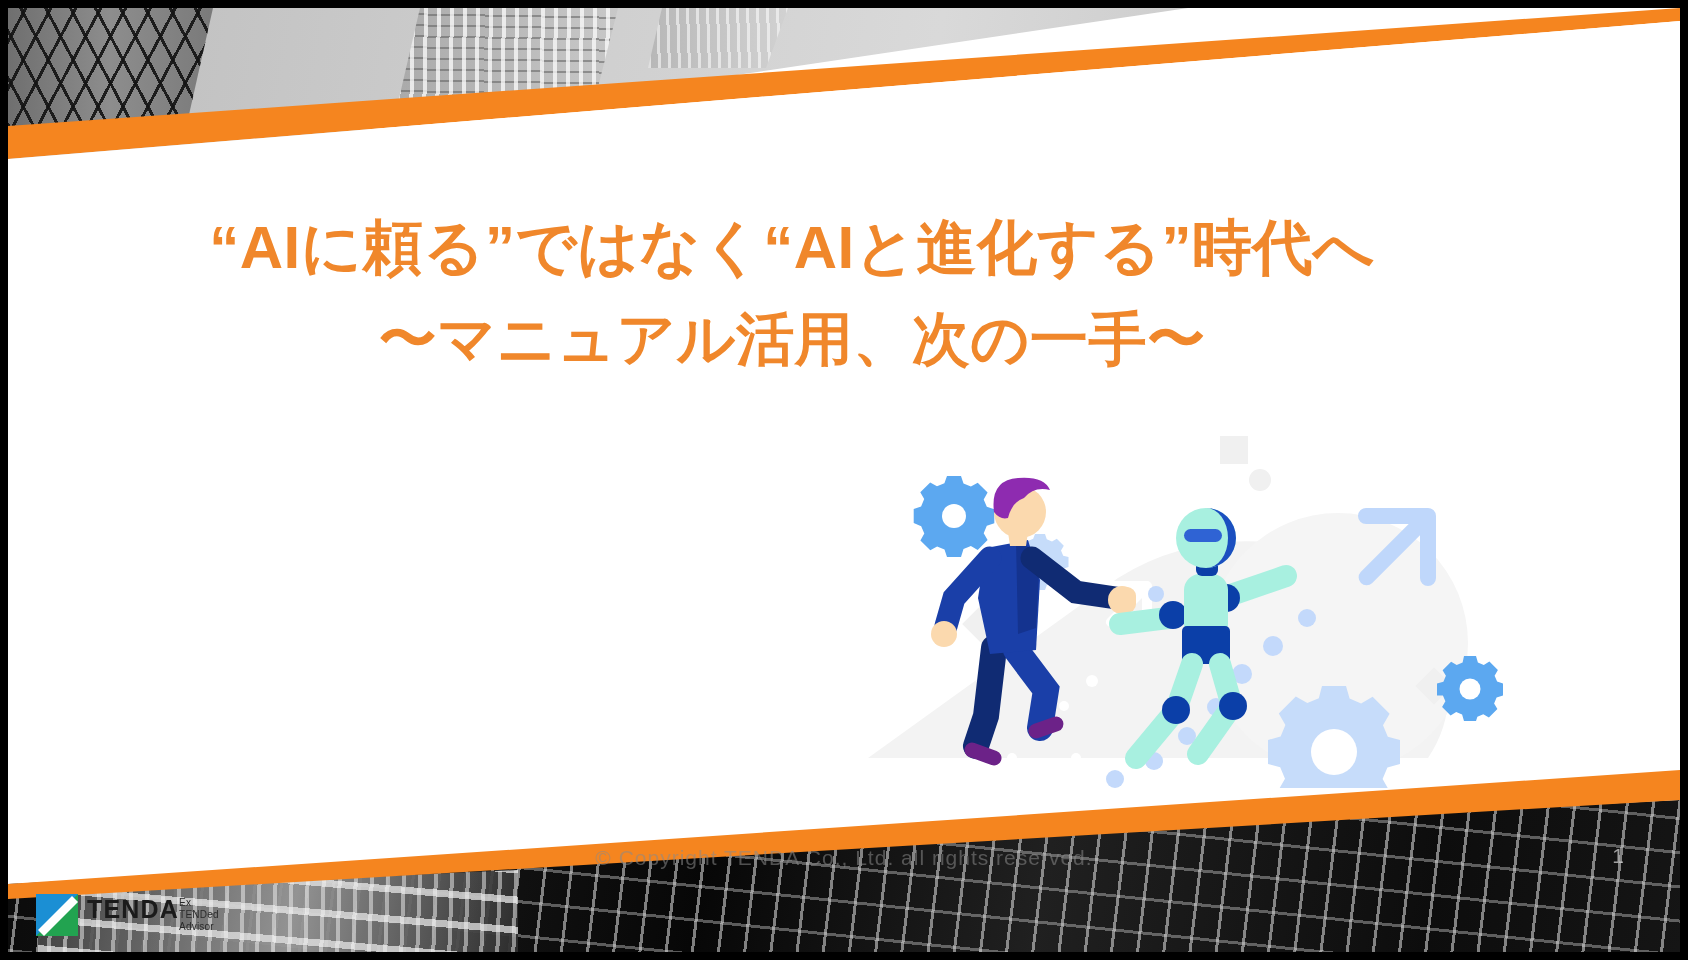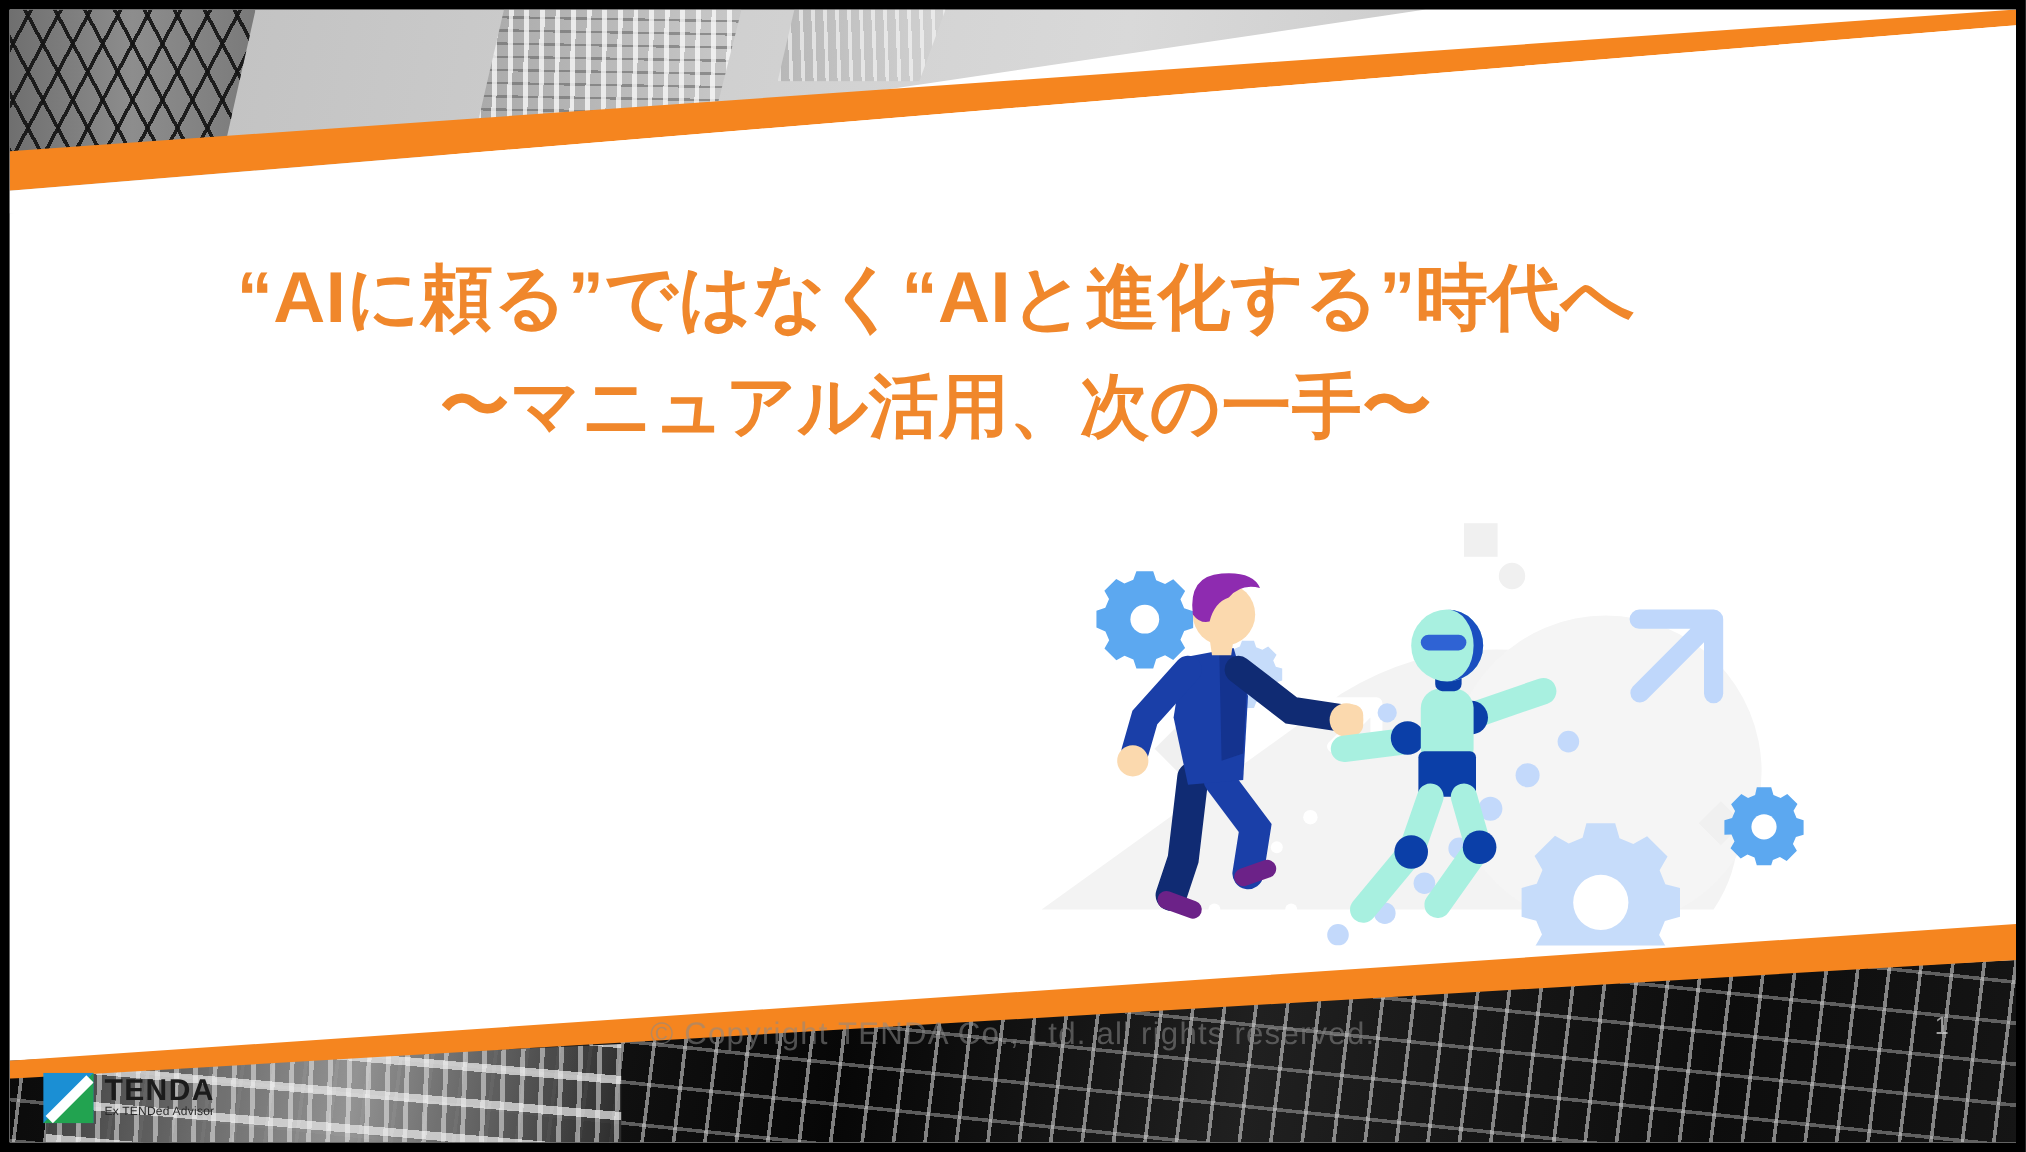--- a/index.html
+++ b/index.html
@@ -65,21 +65,21 @@
     background:#F5851F;
     clip-path: polygon(0 118px, 1672px 0px, 1672px 13px, 0 151px);
   }
   #top-white-below {
     position:absolute; left:0; top:0; width:1672px; height:175px;
     background:#ffffff;
     clip-path: polygon(0 151px, 1672px 13px, 1672px 175px, 0 175px);
   }
   
   #title-block {
-    position:absolute; left:0; top:196px; width:1544px;
+    position:absolute; left:12px; top:196px; width:1544px;
     text-align:center;
     color:#F0872B;
     font-weight:700;
     letter-spacing:.5px;
   }
   #title-line-1 {
     font-size:60px; line-height:88px; white-space:nowrap;
   }
   #title-line-2 {
     font-size:58px; line-height:94px; white-space:nowrap;
@@ -110,34 +110,34 @@
     clip-path: polygon(0 140px, 480px 118px, 480px 200px, 0 200px);
     opacity:.95;
   }
   #bottom-orange-band {
     position:absolute; left:0; top:0; width:1672px; height:200px;
     background:#F5851F;
     clip-path: polygon(0 132px, 1672px 18px, 1672px 48px, 0 147px);
   }
   #copyright {
     position:absolute; left:0; top:838px; width:1672px; text-align:center;
-    font-size:26px; color:#8a8a8a; opacity:.55; letter-spacing:1px;
+    font-size:21px; color:#8a8a8a; opacity:.55; letter-spacing:1px;
     z-index:6; pointer-events:none;
   }
   #slide-number {
     position:absolute; right:56px; top:836px;
     font-size:21px; color:#cfcfcf; opacity:.75; z-index:7;
   }
   
   #logo {
     position:absolute; left:28px; top:884px; width:170px; height:46px;
     display:flex; align-items:center; gap:9px; z-index:8;
   }
   #logo-mark { width:42px; height:42px; position:relative; }
-  #logo-text-wrap { display:flex; flex-direction:column; justify-content:center; }
+  #logo-text-wrap { display:flex; flex-direction:row; justify-content:center; }
   #logo-word { font-size:25px; font-weight:700; color:#1b1b1b; letter-spacing:1.2px; line-height:24px; }
   #logo-tag { font-size:10px; font-weight:400; color:#2a2a2a; letter-spacing:.2px; line-height:12px; }
 </style>
 </head>
 <body>
 
 <div id="slide-frame">
 
   <div id="top-photo-wrap">
     <div id="top-photo"></div>

